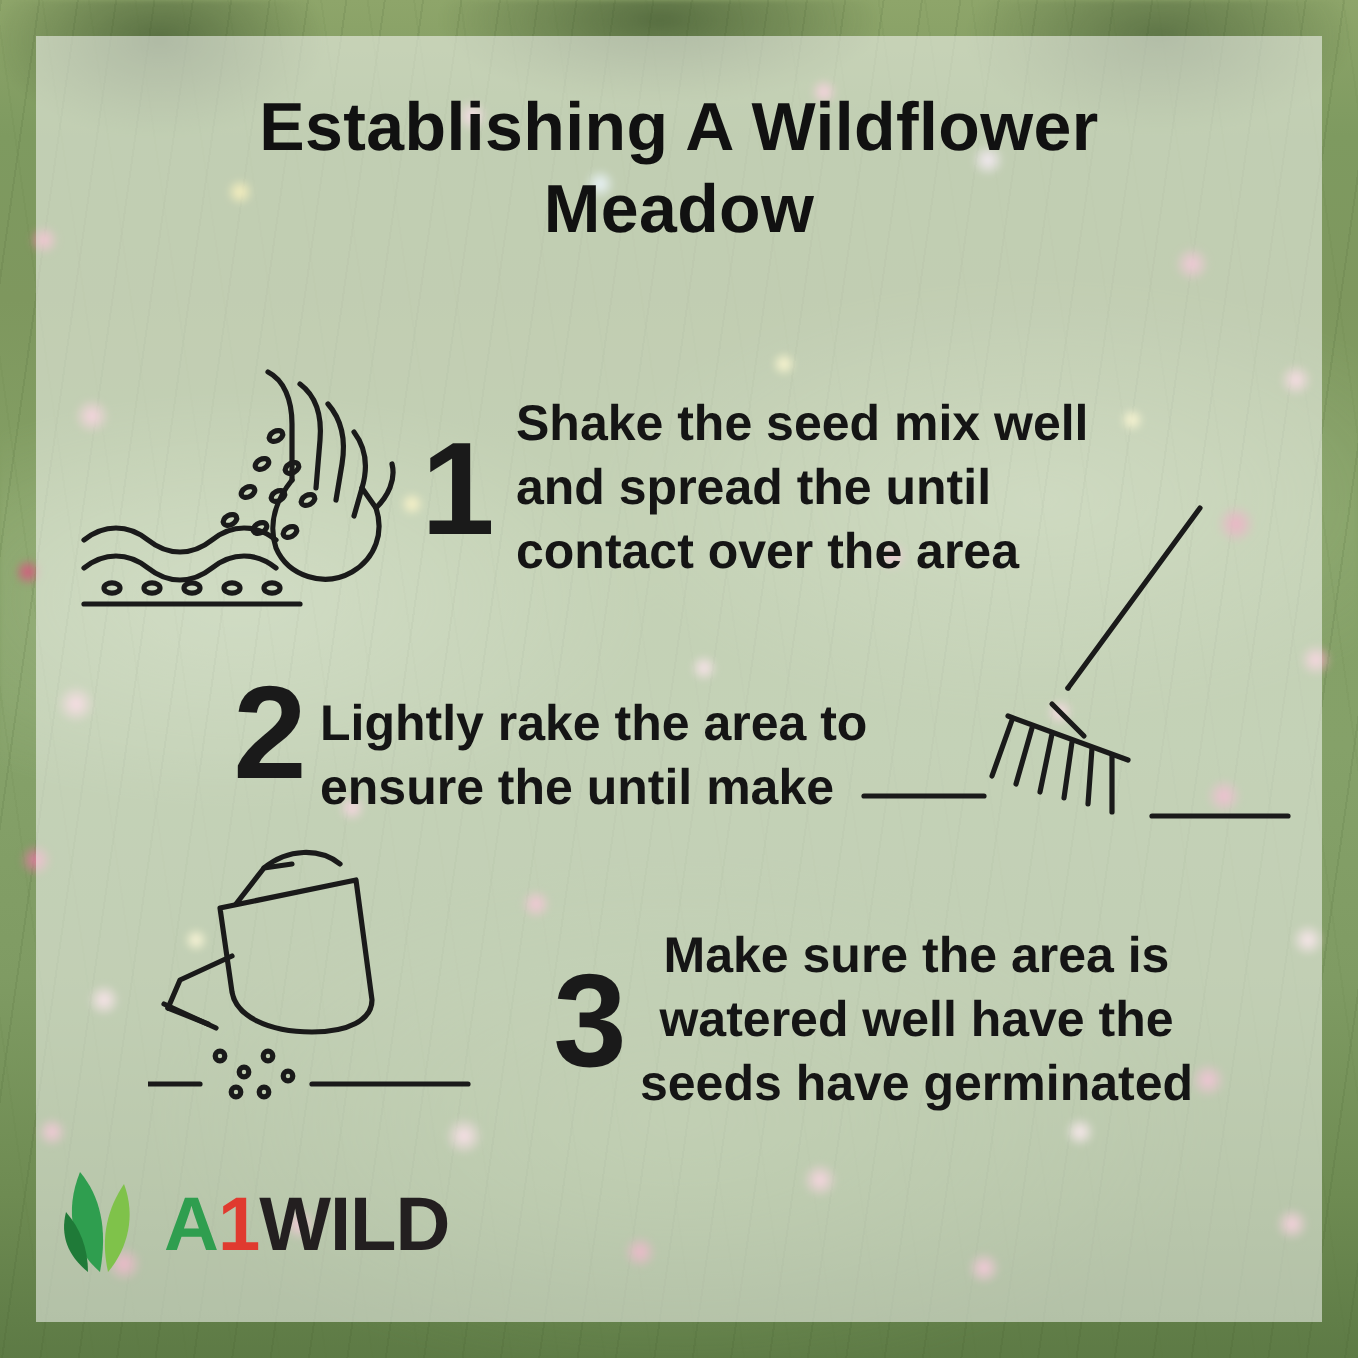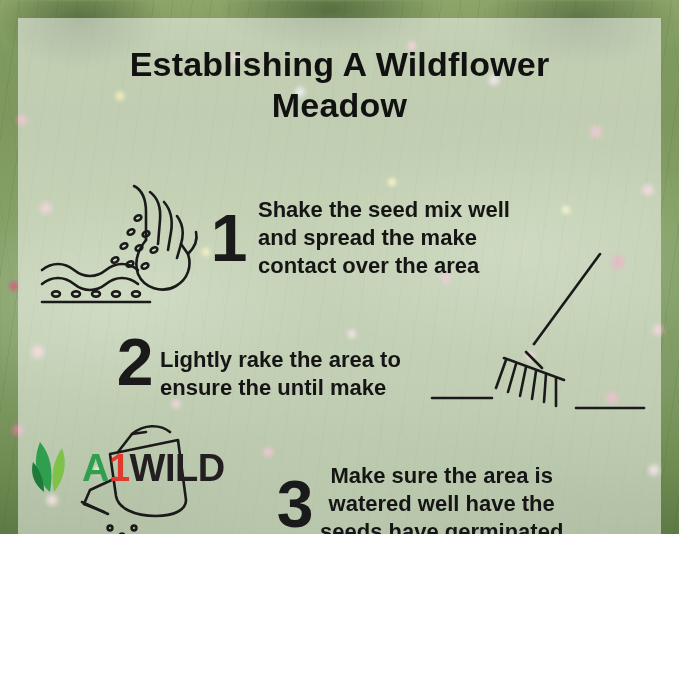--- a/index.html
+++ b/index.html
@@ -6,21 +6,21 @@
     margin: 0;
     padding: 0;
     background: #ffffff;
   }
   body {
     font-family: "Liberation Sans", sans-serif;
   }
   #poster {
     position: relative;
     width: 679px;
-    height: 534px;
+    height: 679px;
     overflow: hidden;
     background: #6f8a4a;
   }
   
   .bg-base {
     position: absolute;
     inset: 0;
     background:
       linear-gradient(to bottom,
         #8ea56a 0%,
@@ -133,21 +133,21 @@
   .step-num {
     font-size: 66px;
     font-weight: bold;
     color: #1a1a1a;
     line-height: 1;
     width: 46px;
     text-align: center;
     flex: 0 0 auto;
   }
   .step-text {
-    font-size: 22px;
+    font-size: 25px;
     font-weight: bold;
     color: #151515;
     line-height: 1.28;
   }
   .step-text div { white-space: nowrap; }
 
   #step1 { left: 206px; top: 196px; }
   #step1 .step-text { margin-left: 6px; }
   #step2 { left: 112px; top: 322px; }
   #step2 .step-num { order: 1; }
@@ -274,21 +274,21 @@
 
       <path d="M-18 124 H26"></path>
       <path d="M82 124 H160"></path>
     </svg>
   </div>
 
   <div class="step" id="step1">
     <div class="step-num">1</div>
     <div class="step-text">
       <div>Shake the seed mix well</div>
-      <div>and spread the make</div>
+      <div>and spread the until</div>
       <div>contact over the area</div>
     </div>
   </div>
 
   <div class="step" id="step2">
     <div class="step-num">2</div>
     <div class="step-text">
       <div>Lightly rake the area to</div>
       <div>ensure the until make</div>
     </div>

